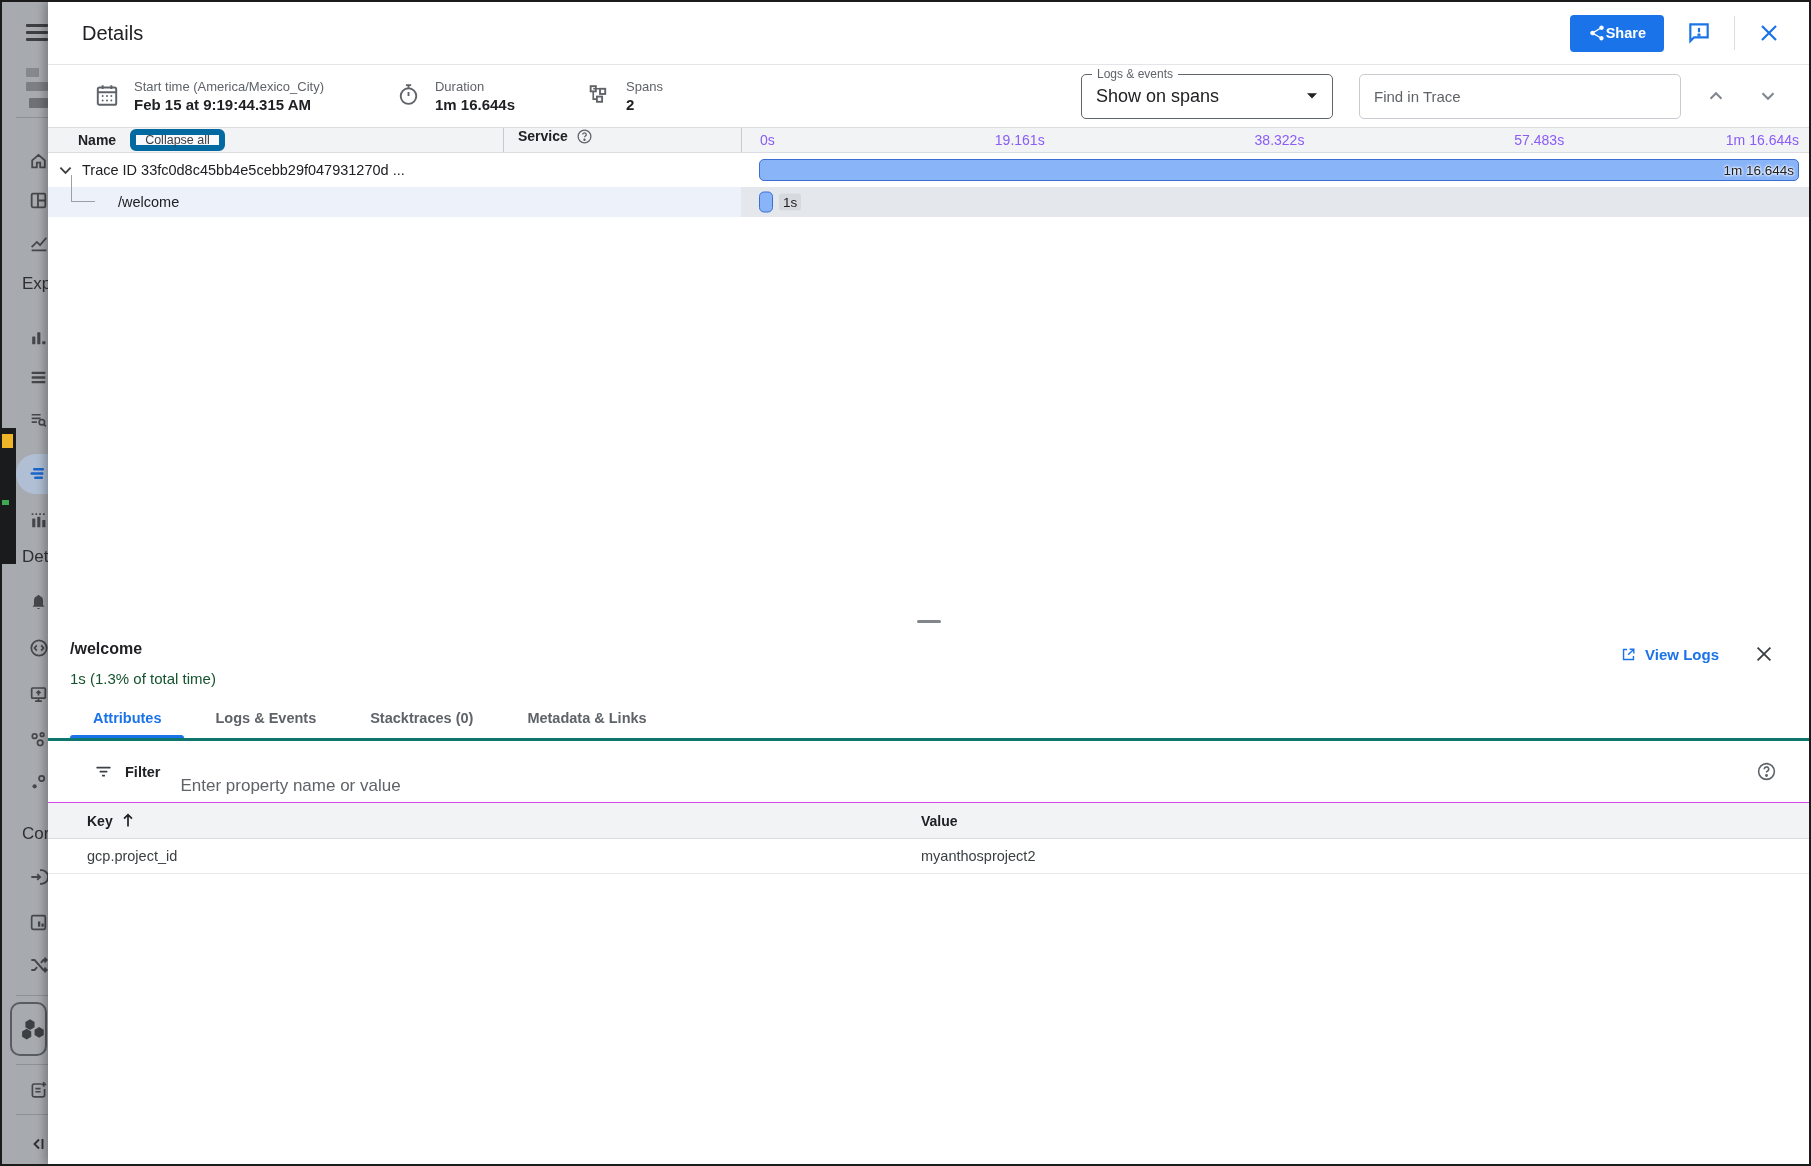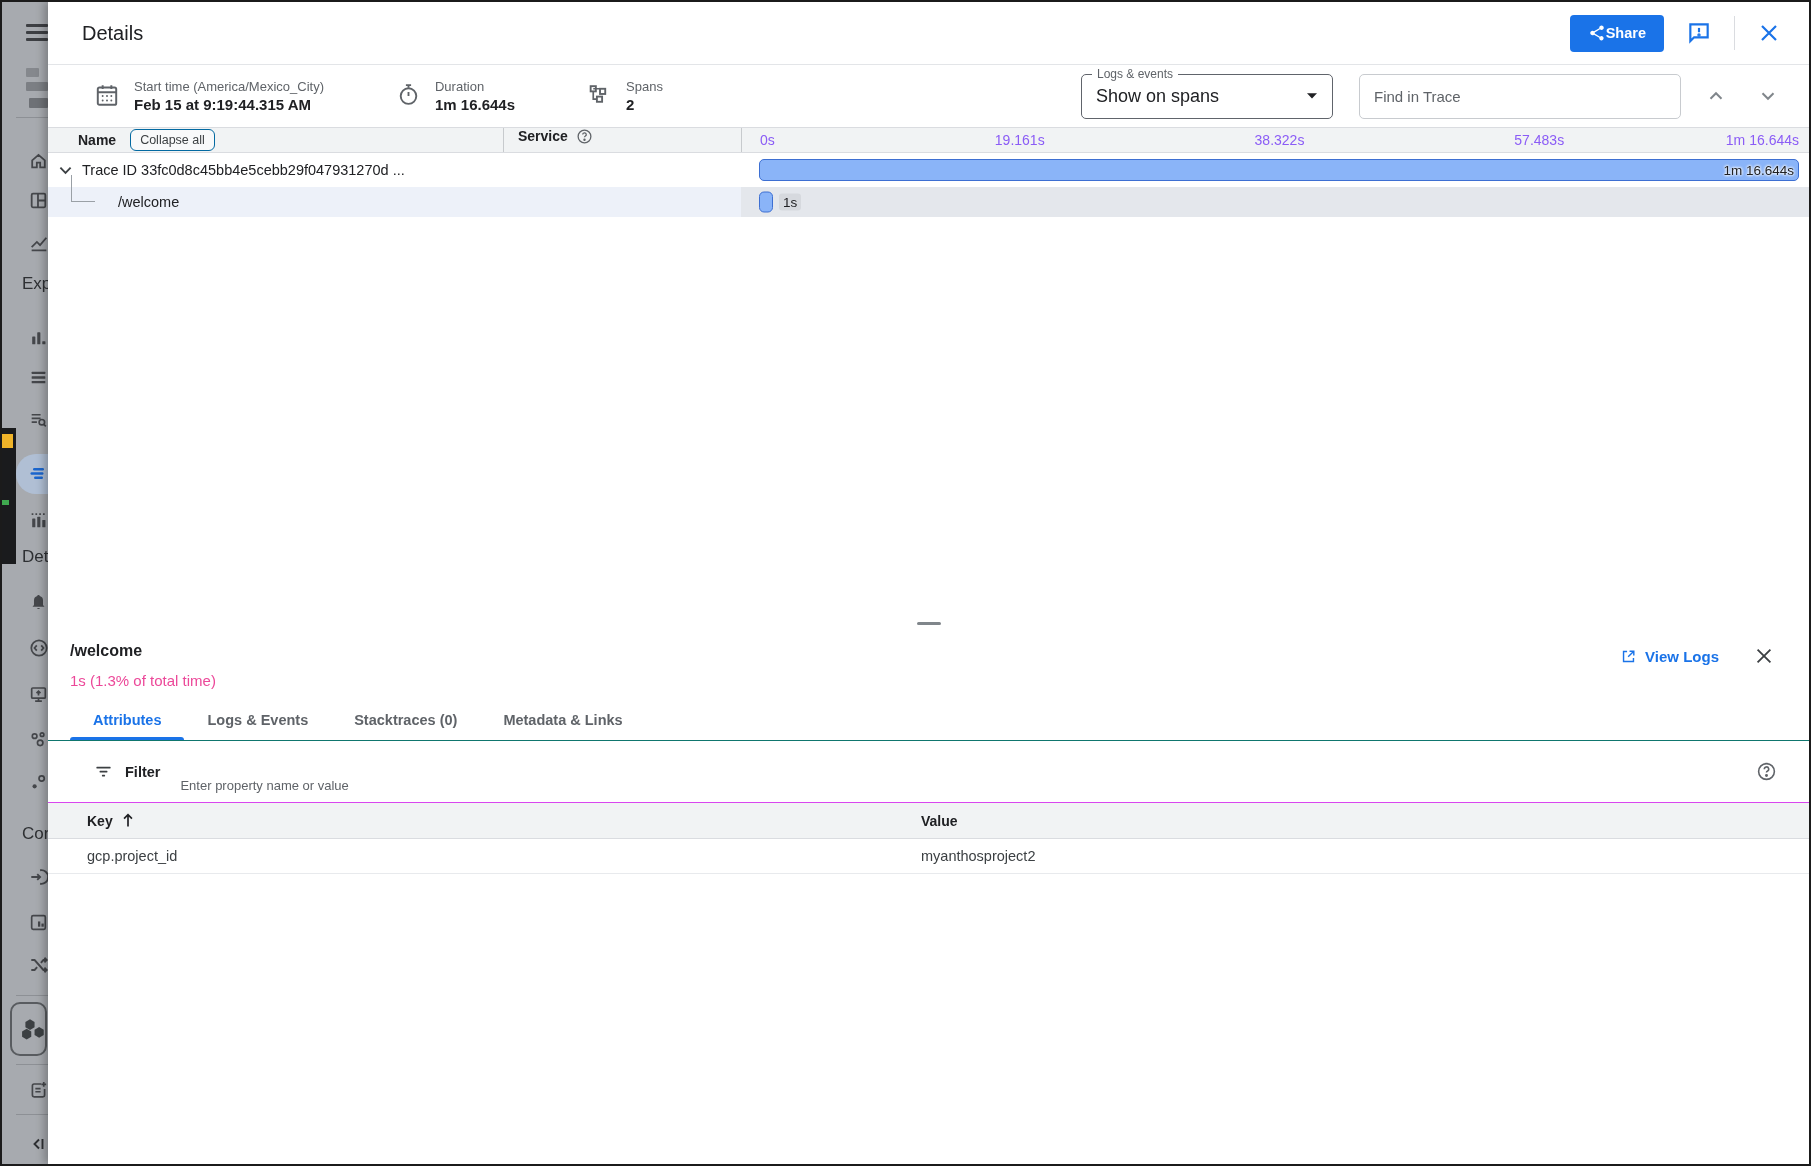--- a/index.html
+++ b/index.html
@@ -46,21 +46,21 @@
   .find-box { width:322px; height:45px; border:1px solid #c8cbcf; border-radius:5px; margin-left:26px; padding:0 14px; font-size:15px; color:#202124; font-family:"Liberation Sans",sans-serif; }
   .find-box::placeholder { color:#5f6368; }
   .find-nav { display:flex; align-items:center; gap:30px; margin-left:24px; }
 
   
   .chart-hdr { height:26px; flex:0 0 auto; background:#f1f3f4; border-top:1px solid #dadce0; border-bottom:1px solid #dadce0; display:flex; align-items:center; font-size:14px; }
   .col-name { width:455px; flex:0 0 auto; display:flex; align-items:center; padding-left:30px; }
   .col-service { width:238px; flex:0 0 auto; display:flex; border-left:1px solid #c7cacd; padding-left:14px; height:100%; }
   .col-tl { flex:1; position:relative; height:100%; border-left:1px solid #c7cacd; }
   .hdr-txt { font-weight:700; color:#202124; }
-  .chip { margin-left:14px; height:22px; border:1px solid #0369a1; background:#f8f9fa; border-radius:6px; padding:0 9px; font-size:12.5px; color:#3c4043; display:flex; align-items:center; cursor:pointer; }
+  .chip { margin-left:14px; height:22px; border:6px solid #0369a1; background:#f8f9fa; border-radius:6px; padding:0 9px; font-size:12.5px; color:#3c4043; display:flex; align-items:center; cursor:pointer; }
   .tick { position:absolute; top:50%; transform:translateY(-50%); color:#8b5cf6; }
   .tick.c { transform:translate(-50%,-50%); }
   .tick.r { right:10px; }
 
   
   .trow { display:flex; align-items:stretch; font-size:14.5px; }
   .trow .name-cell { width:693px; flex:0 0 auto; display:flex; align-items:center; position:relative; }
   .trow .tl-cell { flex:1; position:relative; }
   .row-trace { height:34px; }
   .row-span { height:30px; }
@@ -78,32 +78,32 @@
 
   .chart-space { flex:1 1 auto; }
 
   
   .splitter { flex:0 0 auto; height:16px; display:flex; align-items:center; justify-content:center; }
   .splitter .grip { width:24px; height:3px; background:#80868b; border-radius:2px; cursor:row-resize; }
 
   
   .dp-head { flex:0 0 auto; display:flex; align-items:flex-start; padding:8px 34px 0 22px; }
   .dp-title { font-size:16px; font-weight:700; color:#202124; line-height:24px; }
-  .dp-sub { font-size:15px; color:#ec4899; margin-top:9px; }
+  .dp-sub { font-size:15px; color:#14532d; margin-top:9px; }
   .dp-right { margin-left:auto; display:flex; align-items:center; gap:34px; padding-top:6px; }
   .view-logs { display:flex; align-items:center; gap:8px; color:#1a73e8; font-size:15px; font-weight:700; text-decoration:none; cursor:pointer; }
 
-  .tabs { flex:0 0 auto; display:flex; padding-left:22px; margin-top:10px; border-bottom:1px solid #0f766e; }
+  .tabs { flex:0 0 auto; display:flex; padding-left:22px; margin-top:10px; border-bottom:3px solid #0f766e;gap:8px; }
   .tab { padding:13px 23px 12px; font-size:14.5px; font-weight:700; color:#5f6368; cursor:pointer; position:relative; }
   .tab.active { color:#1a73e8; }
   .tab.active::after { content:""; position:absolute; left:0; right:0; bottom:0; height:3px; background:#1a73e8; border-radius:3px 3px 0 0; }
 
   .filter-row { flex:0 0 auto; height:62px; display:flex; align-items:center; padding:0 32px 0 46px; border-bottom:1px solid #d946ef; }
   .filter-lbl { font-size:14.5px; font-weight:700; color:#202124; margin:0 8px 0 12px; }
-  .filter-input { flex:1; border:none; outline:none; font-size:13px; color:#202124; font-family:"Liberation Sans",sans-serif; margin-left:12px;margin-top:28px; }
+  .filter-input { flex:1; border:none; outline:none; font-size:17px; color:#202124; font-family:"Liberation Sans",sans-serif; margin-left:12px;margin-top:28px; }
   .filter-input::placeholder { color:#5f6368; }
 
   .attr-hdr { flex:0 0 auto; height:36px; background:#f1f3f4; border-bottom:1px solid #dadce0; display:flex; align-items:center; font-size:14px; font-weight:700; color:#202124; }
   .attr-row { flex:0 0 auto; height:35px; display:flex; align-items:center; font-size:14.5px; color:#3c4043; border-bottom:1px solid #e8eaed; }
   .key-col { width:873px; flex:0 0 auto; padding-left:39px; display:flex; align-items:center; gap:8px; }
   .val-col { flex:1; }
   .dp-space { flex:0 0 auto; height:290px; }
 </style>
 </head>
 <body>

